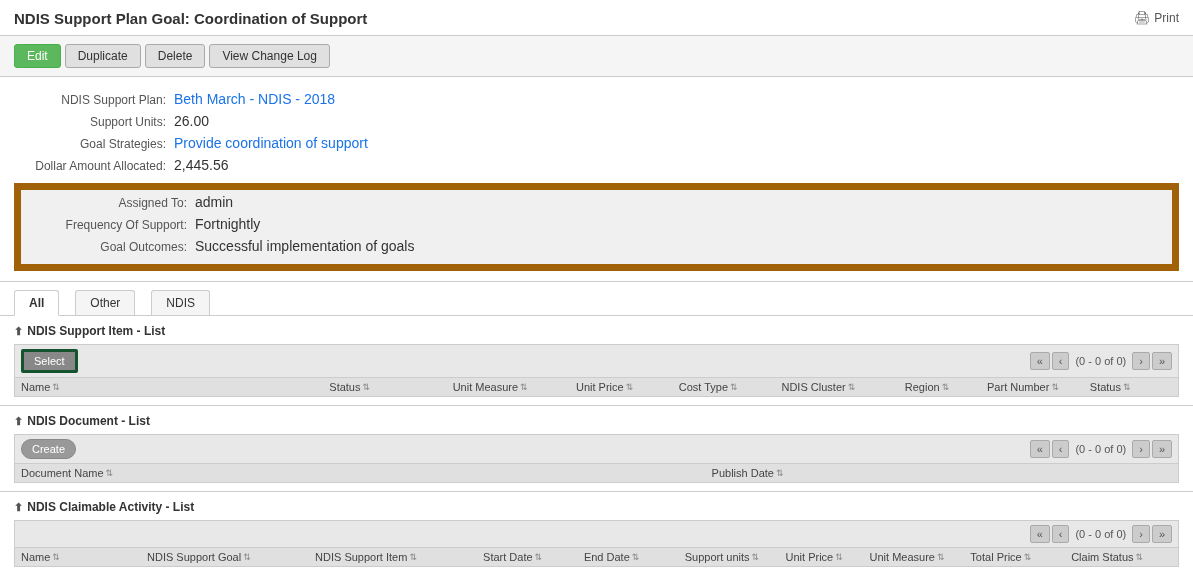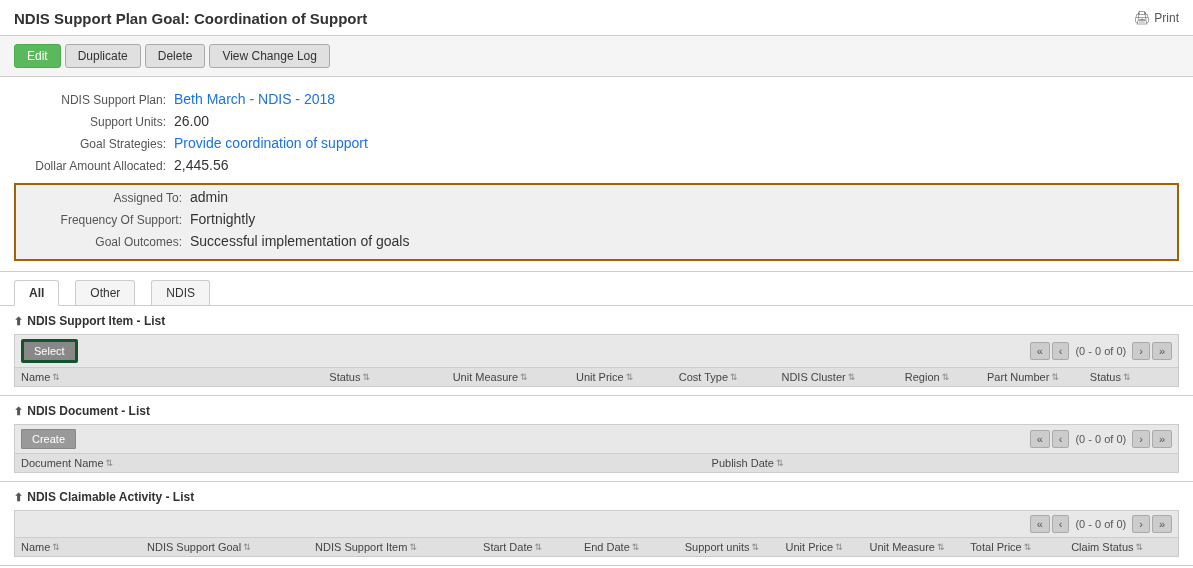--- a/index.html
+++ b/index.html
@@ -41,21 +41,21 @@
       display: grid;
       grid-template-columns: 1fr;
       gap: 0;
     }
     .detail-left, .detail-right {
       padding: 4px 0;
     }
     .detail-right {
       background: #f0f0f0;
       padding: 4px 14px;
-      border: 2px solid #a16207;
+      border: 7px solid #a16207;
     }
     .detail-row {
       display: flex;
       align-items: baseline;
       margin-bottom: 6px;
     }
     .detail-label {
       text-align: right;
       min-width: 160px;
       padding-right: 8px;
@@ -128,21 +128,21 @@
       cursor: pointer;
       border-radius: 2px;
     }
     .btn-create {
       background: #999;
       color: #fff;
       border: 1px solid #888;
       padding: 3px 10px;
       font-size: 11px;
       cursor: pointer;
-      border-radius: 1px;
+      border-radius: 10px;
     }
     .pagination {
       display: flex;
       align-items: center;
       gap: 2px;
       font-size: 11px;
     }
     .pagination span { padding: 0 4px; color: #555; }
     .page-btn {
       background: #ccc;

